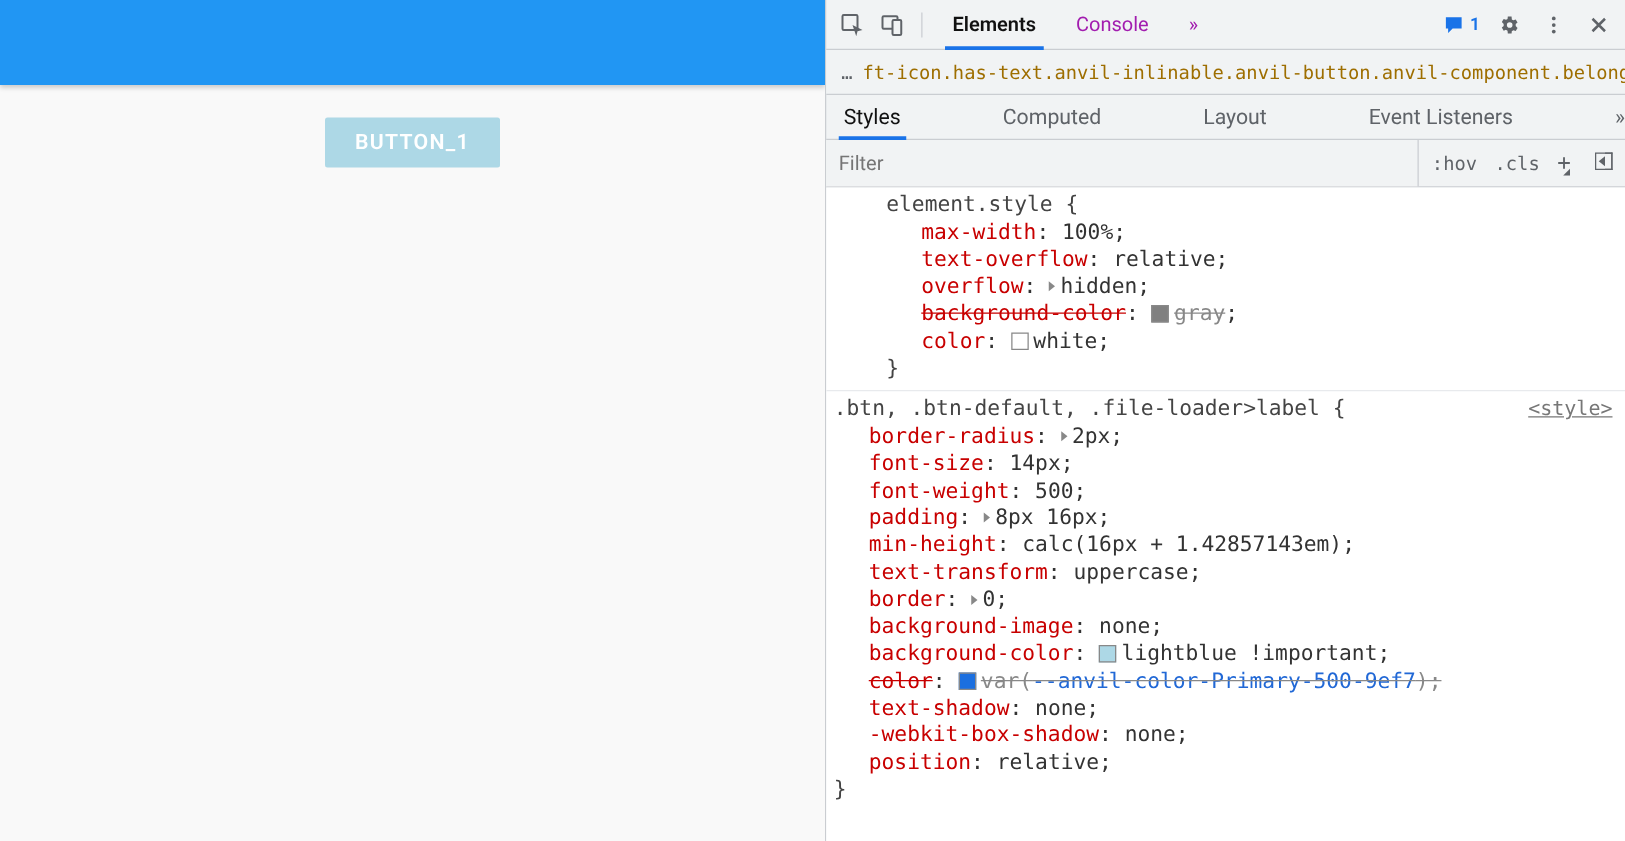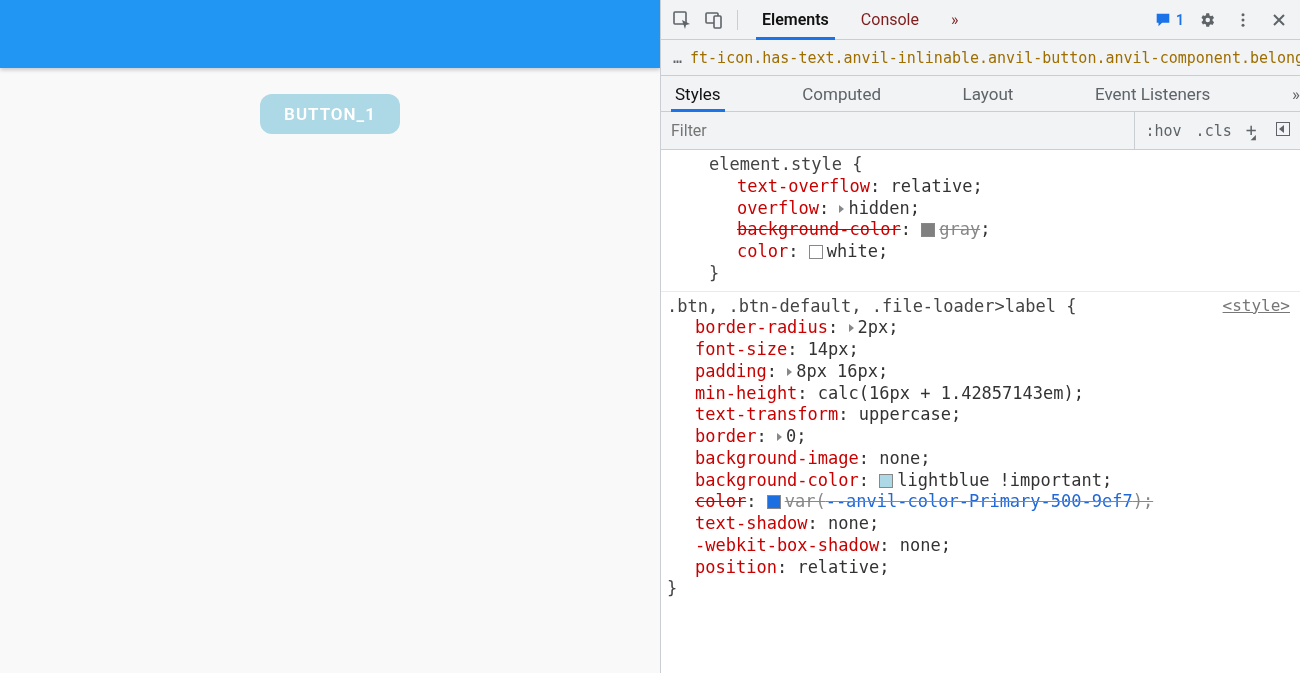--- a/index.html
+++ b/index.html
@@ -30,21 +30,21 @@
   }
   .app-button {
     display: inline-block;
     background: lightblue;
     color: white;
     font-weight: 600;
     font-size: 17px;
     letter-spacing: 1px;
     text-transform: uppercase;
     padding: 10px 24px;
-    border-radius: 12px;
+    border-radius: 2px;
   }
 
   
   .devtools {
     position: absolute;
     left: 660px; top: 0;
     width: 640px; height: 673px;
     background: #f1f3f4;
     border-left: 1px solid #cacdd1;
     font-size: 14px;
@@ -69,21 +69,21 @@
   }
   .dt-tabbar .vsep {
     width: 1px; height: 20px;
     background: #cacdd1;
     margin: 0 4px;
   }
   .dt-tabs { display: flex; gap: 20px; padding-left: 8px; flex: 1; align-items: stretch; height: 100%; }
   .dt-tab {
     display: flex; align-items: center;
     font-size: 16px;
-    color: #7f1d1d;
+    color: #a21caf;
     position: relative;
     padding: 0 6px;
   }
   .dt-tab.active {
     color: #111;
     font-weight: 600;
   }
   .dt-tab.active::after {
     content: "";
     position: absolute;
@@ -322,28 +322,30 @@
     <div class="dt-filter-right">
       <span>:hov</span>
       <span>.cls</span>
       <span><span class="plus">+</span><span class="tri">◢</span></span>
       <span><span class="pane-icon"><span class="tri2"></span></span></span>
     </div>
   </div>
 
   <div class="styles-body" id="styles-body">
       <div class="rule"><span class="selector">element.style</span> <span class="brace">{</span><div class="decls">
+          <div class="decl"><span class="prop">max-width</span><span class="colon">:</span> <span class="val">100%</span><span class="semi">;</span></div>
           <div class="decl"><span class="prop">text-overflow</span><span class="colon">:</span> <span class="val">relative</span><span class="semi">;</span></div>
           <div class="decl"><span class="prop">overflow</span><span class="colon">:</span> <span class="arrow"></span><span class="val">hidden</span><span class="semi">;</span></div>
           <div class="decl"><span class="prop struck">background-color</span><span class="colon struck">:</span> <span class="swatch" style="background:#808080"></span><span class="val struck">gray</span><span class="semi struck">;</span></div>
           <div class="decl"><span class="prop">color</span><span class="colon">:</span> <span class="swatch" style="background:#ffffff"></span><span class="val">white</span><span class="semi">;</span></div>
         </div><div><span class="brace">}</span></div></div>
       <div class="rule"><span class="rule-source">&lt;style&gt;</span><span class="selector">.btn, .btn-default, .file-loader&gt;label</span> <span class="brace">{</span><div class="decls">
           <div class="decl"><span class="prop">border-radius</span><span class="colon">:</span> <span class="arrow"></span><span class="val">2px</span><span class="semi">;</span></div>
           <div class="decl"><span class="prop">font-size</span><span class="colon">:</span> <span class="val">14px</span><span class="semi">;</span></div>
+          <div class="decl"><span class="prop">font-weight</span><span class="colon">:</span> <span class="val">500</span><span class="semi">;</span></div>
           <div class="decl"><span class="prop">padding</span><span class="colon">:</span> <span class="arrow"></span><span class="val">8px 16px</span><span class="semi">;</span></div>
           <div class="decl"><span class="prop">min-height</span><span class="colon">:</span> <span class="val">calc(16px + 1.42857143em)</span><span class="semi">;</span></div>
           <div class="decl"><span class="prop">text-transform</span><span class="colon">:</span> <span class="val">uppercase</span><span class="semi">;</span></div>
           <div class="decl"><span class="prop">border</span><span class="colon">:</span> <span class="arrow"></span><span class="val">0</span><span class="semi">;</span></div>
           <div class="decl"><span class="prop">background-image</span><span class="colon">:</span> <span class="val">none</span><span class="semi">;</span></div>
           <div class="decl"><span class="prop">background-color</span><span class="colon">:</span> <span class="swatch" style="background:#add8e6"></span><span class="val">lightblue !important</span><span class="semi">;</span></div>
           <div class="decl"><span class="prop struck">color</span><span class="colon struck">:</span> <span class="swatch" style="background:#1b6fe0"></span><span class="val struck">var(<span class="varname">--anvil-color-Primary-500-9ef7</span>);</span></div>
           <div class="decl"><span class="prop">text-shadow</span><span class="colon">:</span> <span class="val">none</span><span class="semi">;</span></div>
           <div class="decl"><span class="prop">-webkit-box-shadow</span><span class="colon">:</span> <span class="val">none</span><span class="semi">;</span></div>
           <div class="decl"><span class="prop">position</span><span class="colon">:</span> <span class="val">relative</span><span class="semi">;</span></div>

